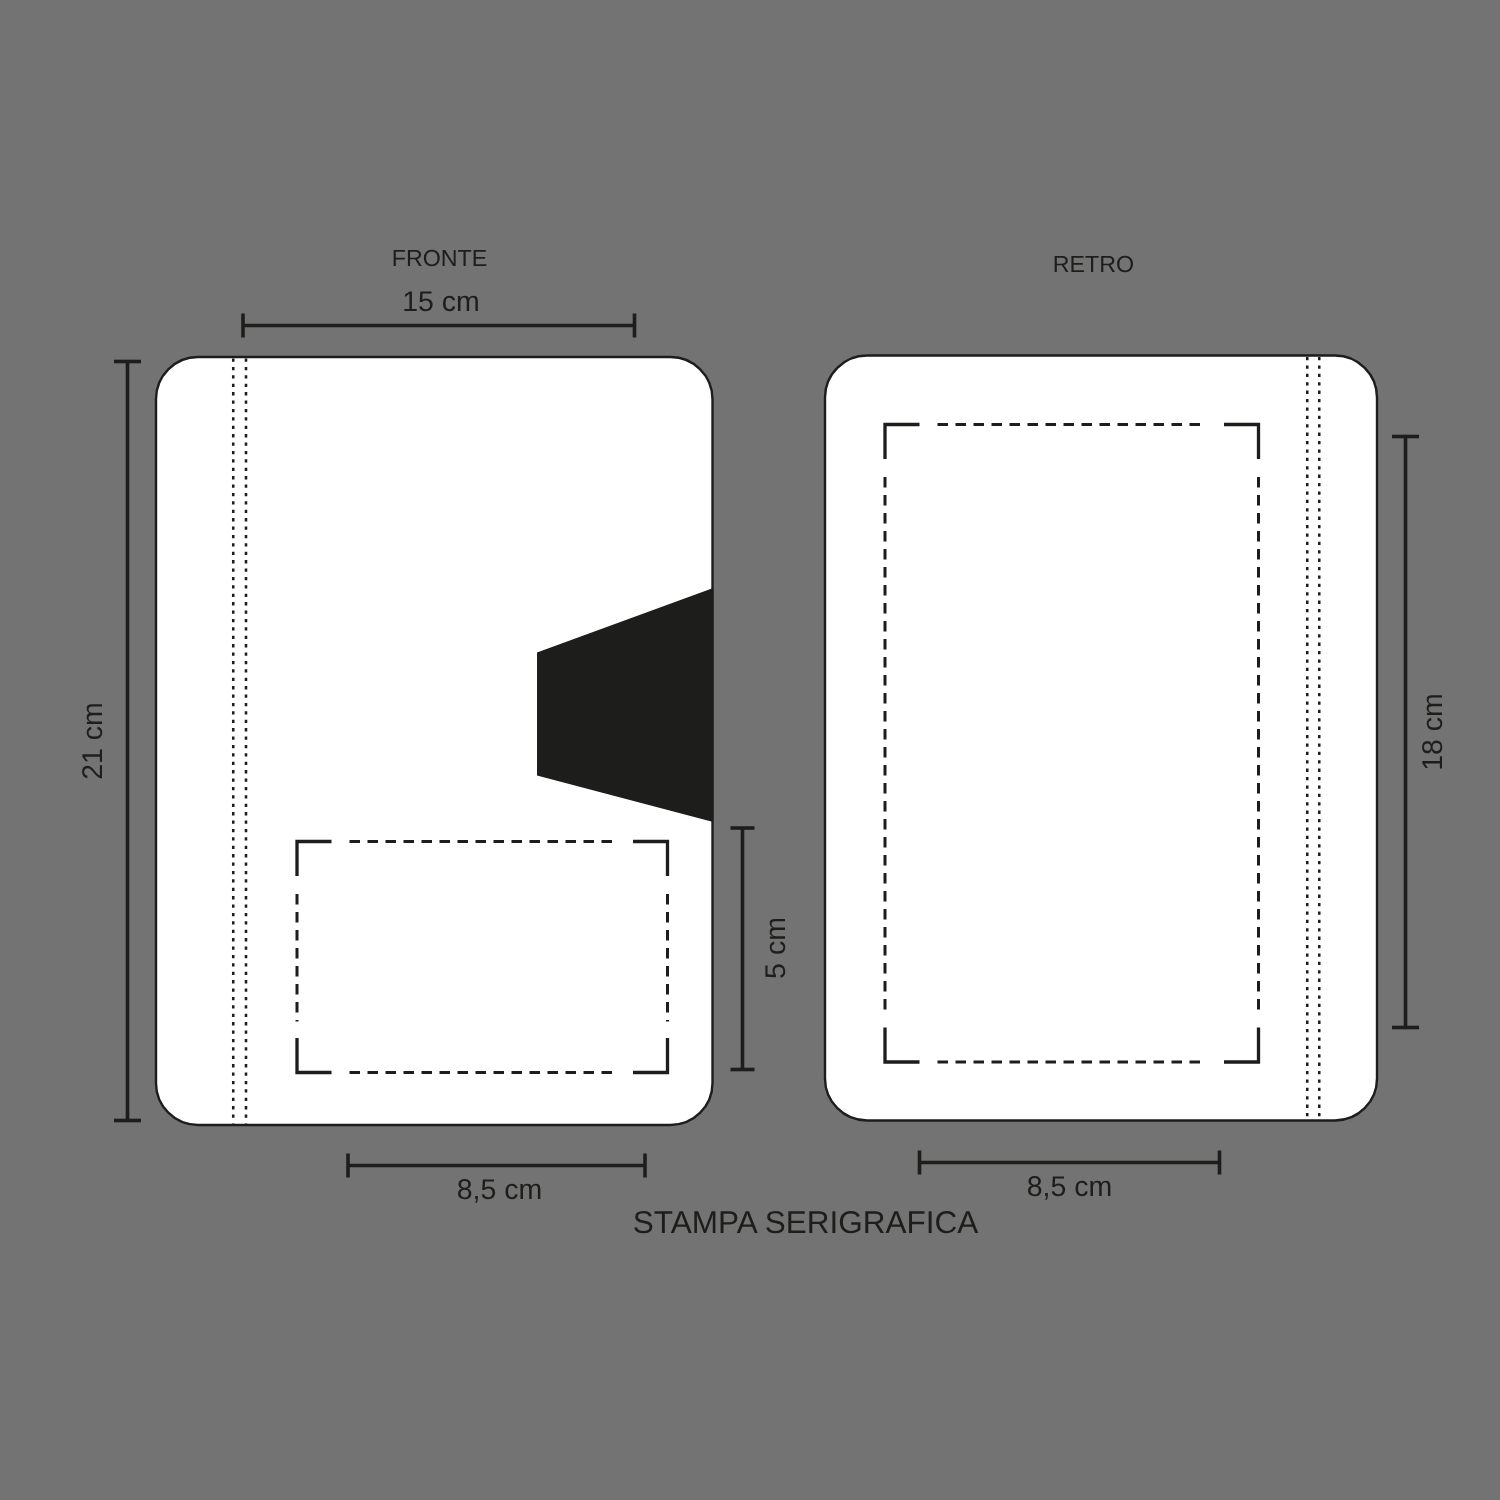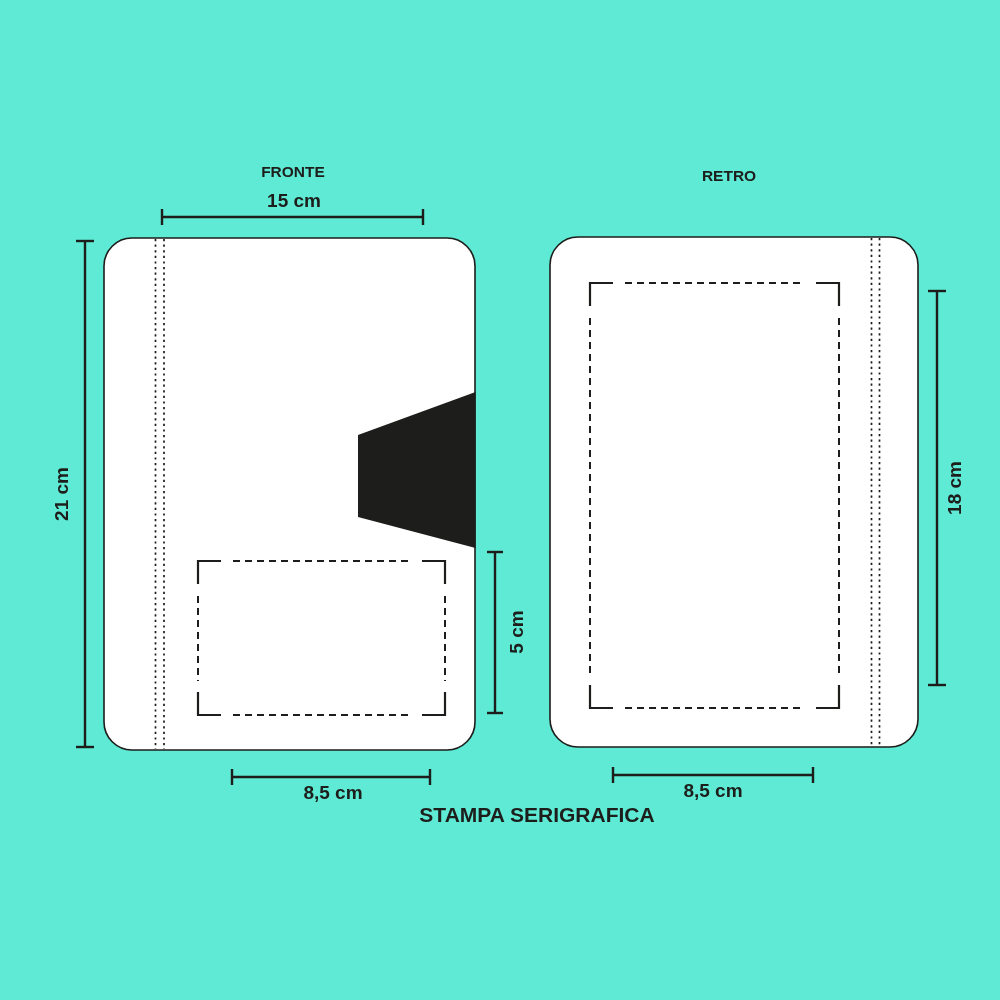--- a/index.html
+++ b/index.html
@@ -7,23 +7,22 @@
     padding: 0;
     width: 1000px;
     height: 1000px;
     background: #ffffff;
     font-family: "Liberation Sans", sans-serif;
   }
   .stage {
     position: relative;
     width: 1000px;
     height: 1000px;
-    background: #5eead4;
+    background: #737373;
     overflow: hidden;
-    font-weight: bold;
   }
   svg { display: block; }
 
   .outline  { fill: #ffffff; stroke: #1d1d1b; stroke-width: 1.6; }
   .stitch   { fill: none; stroke: #1d1d1b; stroke-width: 1.7; stroke-dasharray: 2.2 3.4; }
   .dashline { fill: none; stroke: #1d1d1b; stroke-width: 2;   stroke-dasharray: 7 5; }
   .bracket  { fill: none; stroke: #1d1d1b; stroke-width: 2.2; }
   .dimline  { fill: none; stroke: #1d1d1b; stroke-width: 2.4; }
   .solidfill{ fill: #1d1d1b; stroke: none; }
 

